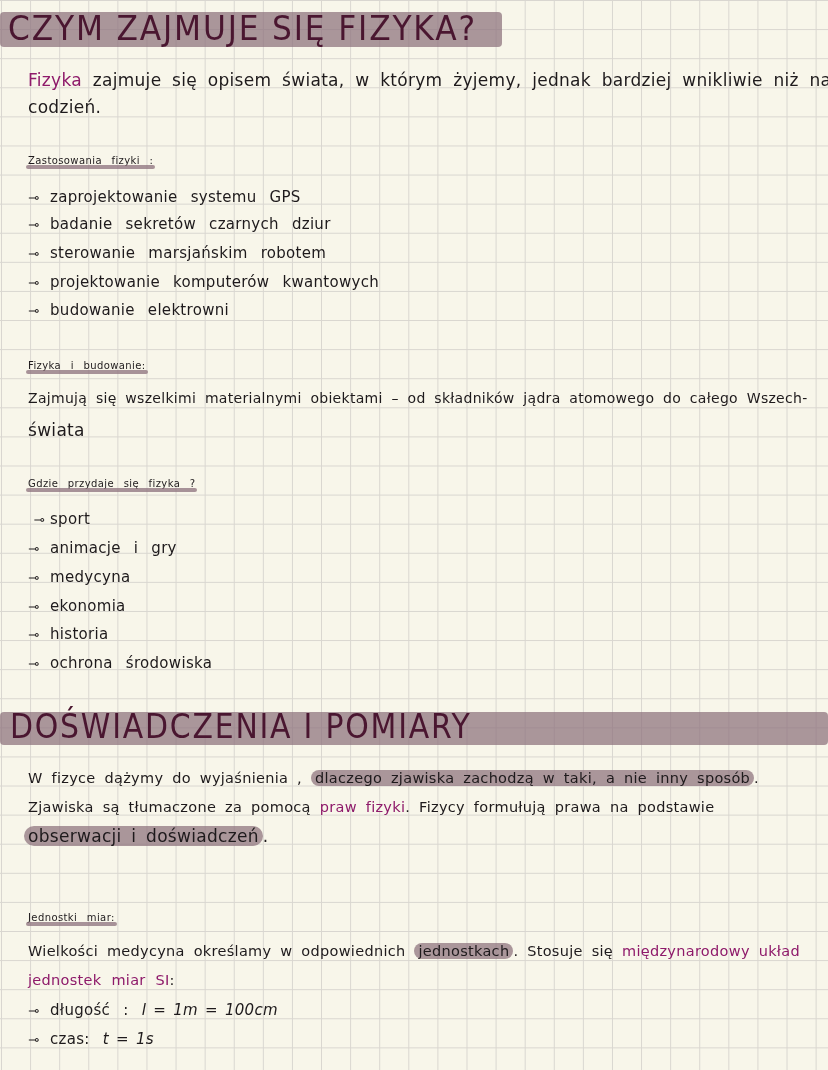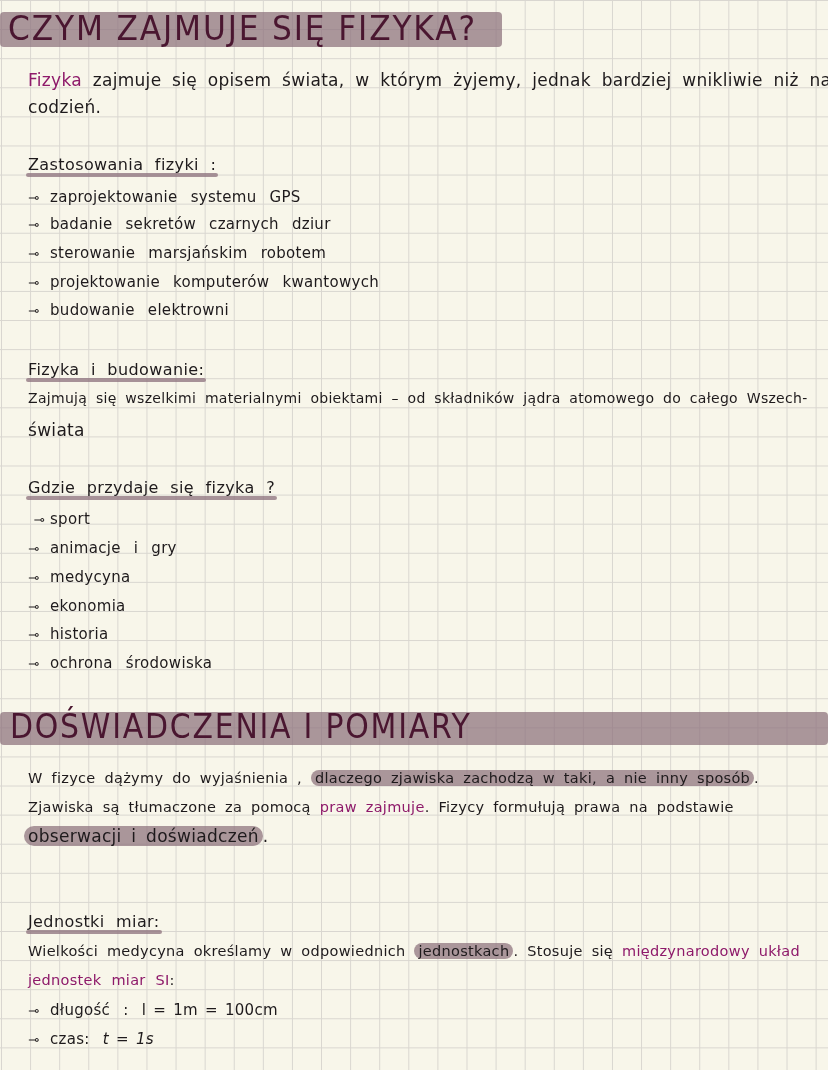--- a/index.html
+++ b/index.html
@@ -40,21 +40,21 @@
     }
     .accent { color: #8e1a6a; }
     .pill {
       background: rgba(140, 112, 124, 0.72);
       border-radius: 10px;
       padding: 0 4px;
     }
     .subhead {
       position: absolute;
       white-space: nowrap;
-      font-size: 16px;
+      font-size: 10px;
       letter-spacing: 0.4px;
       word-spacing: 6px;
     }
     .subhead .ul {
       position: absolute;
       left: -2px;
       right: -2px;
       bottom: -3px;
       height: 4px;
       border-radius: 2px;
@@ -130,36 +130,36 @@
 </div>
 
 <div class="band" style="left:0; top:712px; width:828px; height:33px;"></div>
 <div class="heading" style="left:10px; top:706px; font-size:34px; transform:scaleX(0.88);">DOŚWIADCZENIA I POMIARY</div>
 
 <div class="abs text" style="left:28px; top:770px; font-size:14.5px; word-spacing:4px;">
   <span>W fizyce dążymy do  wyjaśnienia ,</span>
   <span class="pill">dlaczego  zjawiska  zachodzą  w  taki, a nie  inny  sposób</span><span>.</span>
 </div>
 <div class="abs text" style="left:28px; top:799px; font-size:14.5px; word-spacing:4px;">
-  <span>Zjawiska są tłumaczone za pomocą </span><span class="accent">praw  zajmuje</span><span>. Fizycy  formułują  prawa  na  podstawie</span>
+  <span>Zjawiska są tłumaczone za pomocą </span><span class="accent">praw  fizyki</span><span>. Fizycy  formułują  prawa  na  podstawie</span>
 </div>
 <div class="abs text" style="left:24px; top:826px; font-size:17px; word-spacing:4px;">
   <span class="pill">obserwacji  i  doświadczeń</span><span>.</span>
 </div>
 
 <div class="subhead" style="left:28px; top:912px;">
   <span>Jednostki miar:</span>
   <span class="ul"></span>
 </div>
 <div class="abs text" style="left:28px; top:943px; font-size:14.5px; word-spacing:4px;">
   <span>Wielkości  medycyna  określamy  w  odpowiednich </span><span class="pill">jednostkach</span><span>. Stosuje  się </span><span class="accent">międzynarodowy  układ</span>
 </div>
 <div class="abs text" style="left:28px; top:972px; font-size:14.5px;">
   <span class="accent">jednostek  miar  SI</span><span>:</span>
 </div>
 <div class="list-item" style="left:28px; top:1001px;">
   <span class="arrow">⊸</span><span>długość :</span>
-  <span style="word-spacing:2px;margin-top:44px;">l = 1m = 100cm</span>
+  <span style="font-style:italic; word-spacing:2px;margin-top:44px;">l = 1m = 100cm</span>
 </div>
 <div class="list-item" style="left:28px; top:1030px;">
   <span class="arrow">⊸</span><span>czas:</span>
   <span style="font-style:italic; word-spacing:2px;">t = 1s</span>
 </div>
 
 </body></html>

